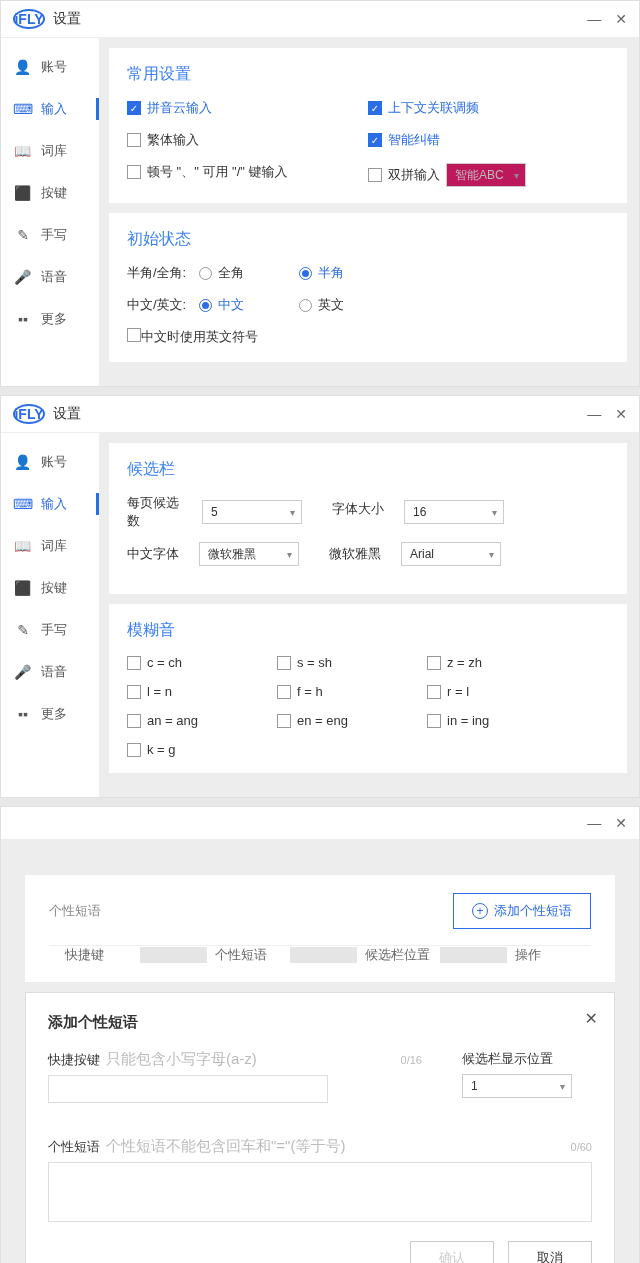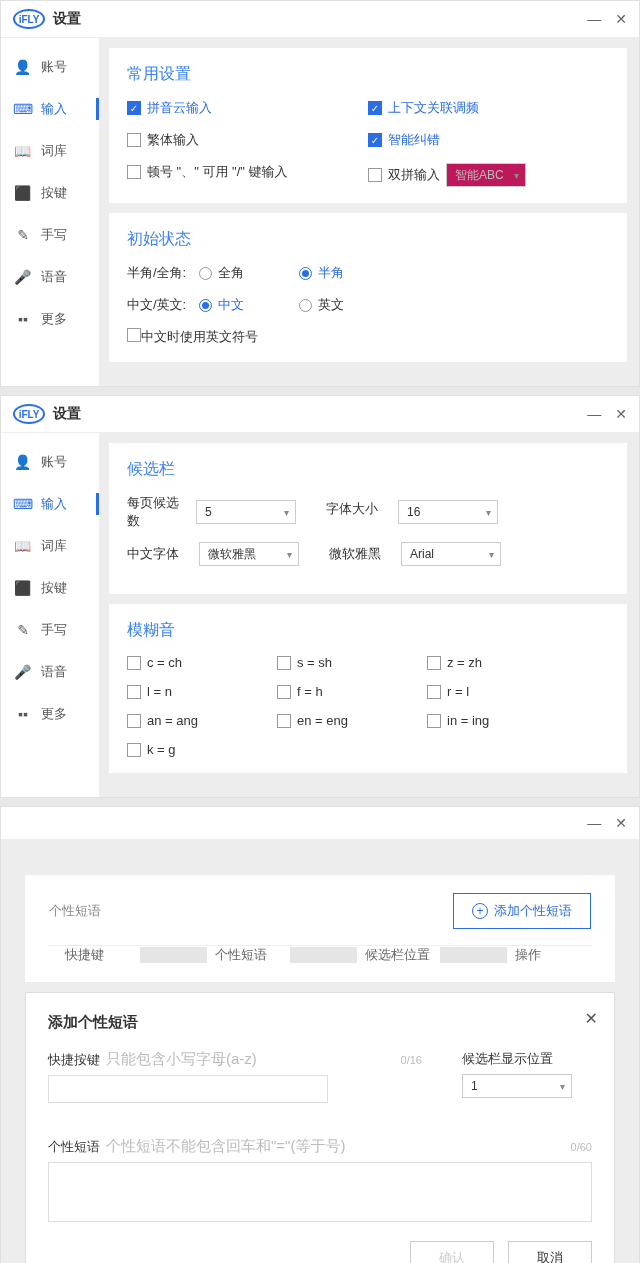--- a/index.html
+++ b/index.html
@@ -1,20 +1,20 @@
 <!DOCTYPE html>
 <html><head>
 <meta charset="utf-8">
 <style>
 *{box-sizing:border-box;margin:0;padding:0;font-family:"Microsoft YaHei","PingFang SC",sans-serif}
 body{background:#e8e8e8;width:640px;font-size:13px;color:#333}
 .window{background:#fff;border:1px solid #e0e0e0;margin-bottom:8px}
 .titlebar{display:flex;align-items:center;padding:8px 12px;border-bottom:1px solid #eee}
-.logo{width:32px;height:20px;border-radius:50%;border:2px solid #2b6de5;color:#2b6de5;font-size:10px;font-weight:bold;display:flex;align-items:center;justify-content:center;margin-right:8px}
-.title{font-weight:bold;font-size:14px;flex:1}
+.logo{width:32px;height:20px;border-radius:50%;border:2px solid #2b6de5;color:#2b6de5;font-size:14px;font-weight:bold;display:flex;align-items:center;justify-content:center;margin-right:8px}
+.title{font-weight:normal;font-size:14px;flex:1}
 .winbtns{display:flex;gap:14px;color:#666}
 .winbtn{cursor:pointer;font-size:14px}
 .body{display:flex;background:#ededed}
 .sidebar{width:98px;background:#fff;padding-top:8px}
 .nav{display:flex;align-items:center;padding:12px 14px;gap:10px;color:#555;cursor:pointer;position:relative;font-size:13px}
 .nav.active{color:#2b6de5}
 .nav.active::after{content:"";position:absolute;right:0;top:10px;bottom:10px;width:3px;background:#2b6de5}
 .nav .ico{width:16px;display:flex;justify-content:center;font-size:14px}
 .content{flex:1;padding:10px 12px 14px 10px}
 .panel{background:#fff;padding:16px 18px;margin-bottom:10px}
@@ -209,21 +209,21 @@
         </div>
    <div class="nav">
           <span class="ico">▪▪</span>
           <span>更多</span>
         </div>
   </div>
   <div class="content">
    <div class="panel">
     <div class="sect">候选栏</div>
     <div class="formrow" style="display:flex;gap:30px">
-     <div style="display:flex;align-items:center;gap:5px">
+     <div style="display:flex;align-items:center;gap:11px">
               <span class="flbl">每页候选数</span>
               <span class="sel" style="min-width:100px">5</span>
             </div>
      <div style="display:flex;align-items:flex-start;gap:8px">
               <span class="flbl">字体大小</span>
               <span class="sel" style="min-width:100px">16</span>
             </div>
     </div>
     <div class="formrow" style="display:flex;gap:30px">
      <div style="display:flex;align-items:center;gap:8px">

